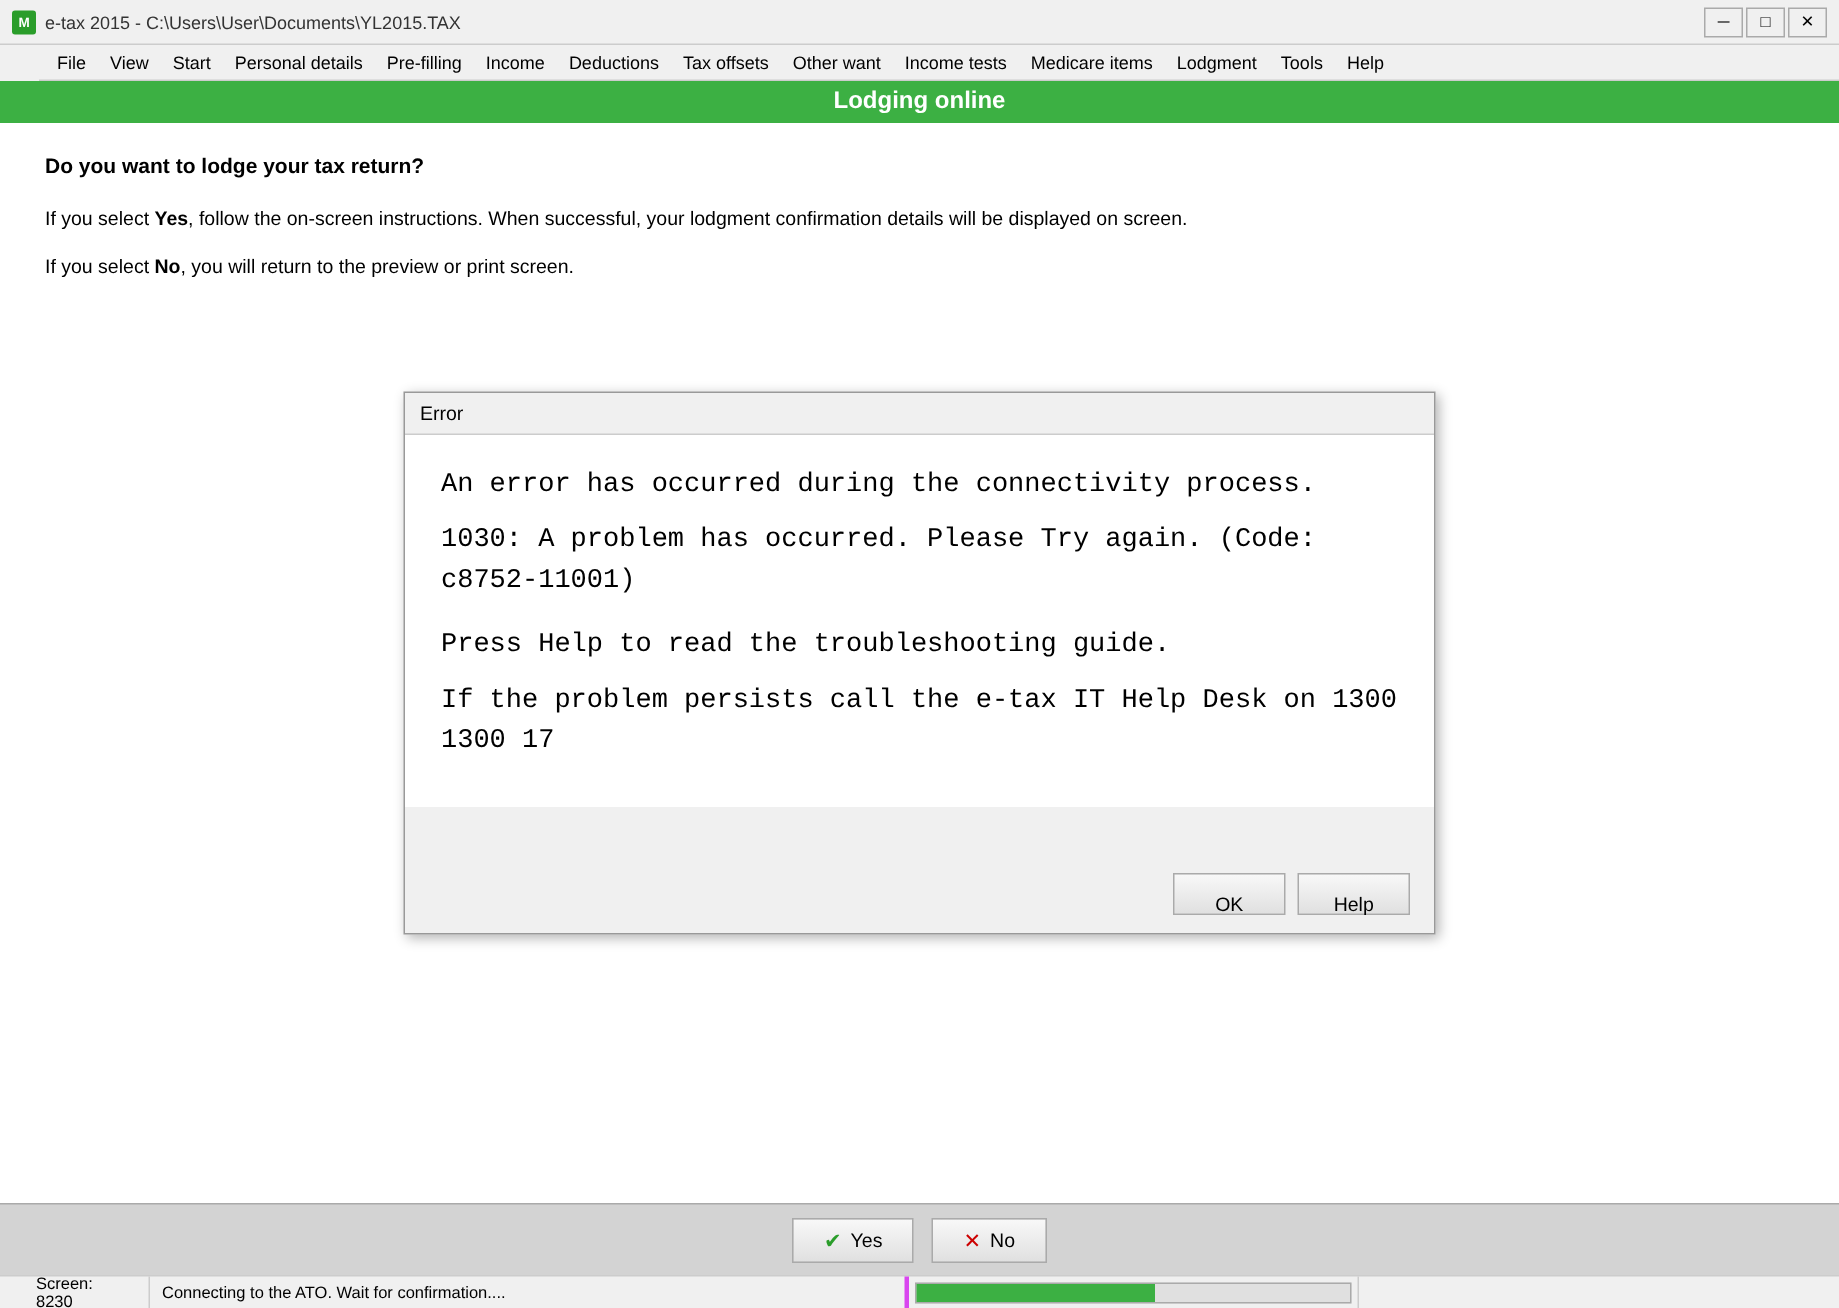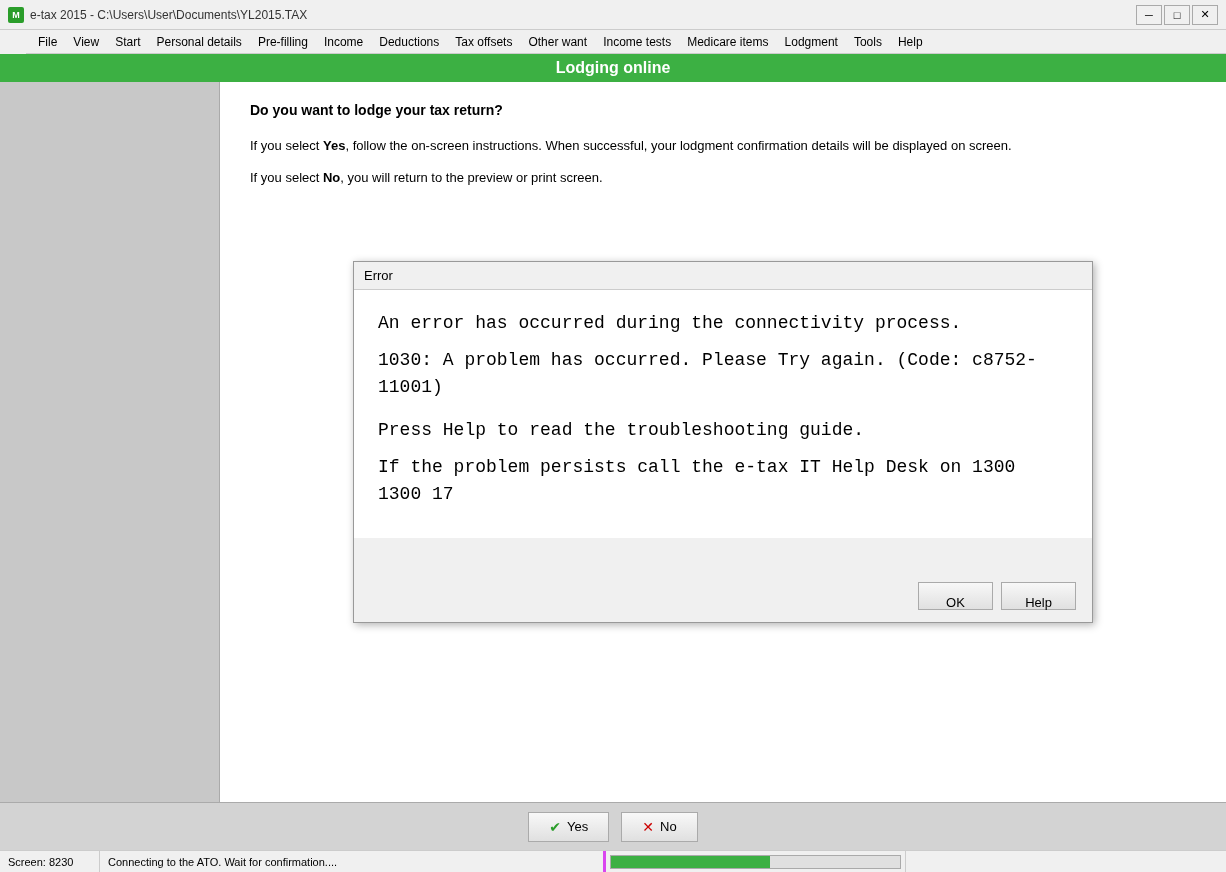--- a/index.html
+++ b/index.html
@@ -47,21 +47,21 @@
       justify-content: center;
       color: white;
       font-weight: bold;
       font-size: 16px;
     }
 
     
     .main-area {
       flex: 1;
       display: flex;
-      flex-direction: row;
+      flex-direction: column;
       overflow: hidden;
       background: #d3d3d3;
     }
 
     
     .sidebar {
       width: 220px;
       background: #c8c8c8;
       border-right: 1px solid #aaa;
     }
@@ -93,21 +93,21 @@
       position: absolute;
       top: 0; left: 0; right: 0; bottom: 0;
       display: flex;
       align-items: center;
       justify-content: center;
     }
     .dialog {
       background: #f0f0f0;
       border: 1px solid #999;
       box-shadow: 2px 2px 8px rgba(0,0,0,0.3);
-      width: 740px;
+      width: 688px;
       padding: 0;
     }
     .dialog-title-bar {
       background: #f0f0f0;
       padding: 6px 10px;
       font-size: 13px;
       font-weight: normal;
       border-bottom: 1px solid #ccc;
       color: #000;
     }
@@ -170,21 +170,21 @@
       background: #f0f0f0;
       height: 22px;
       display: flex;
       align-items: center;
       border-top: 1px solid #ccc;
       font-size: 11px;
       color: #000;
     }
     .status-screen {
       width: 100px;
-      padding: 0 8px;
+      padding: 0 24px;
       border-right: 1px solid #ccc;
       height: 100%;
       display: flex;
       align-items: center;
     }
     .status-message {
       flex: 1;
       padding: 0 8px;
       border-right: 3px solid #d946ef;
       height: 100%;

